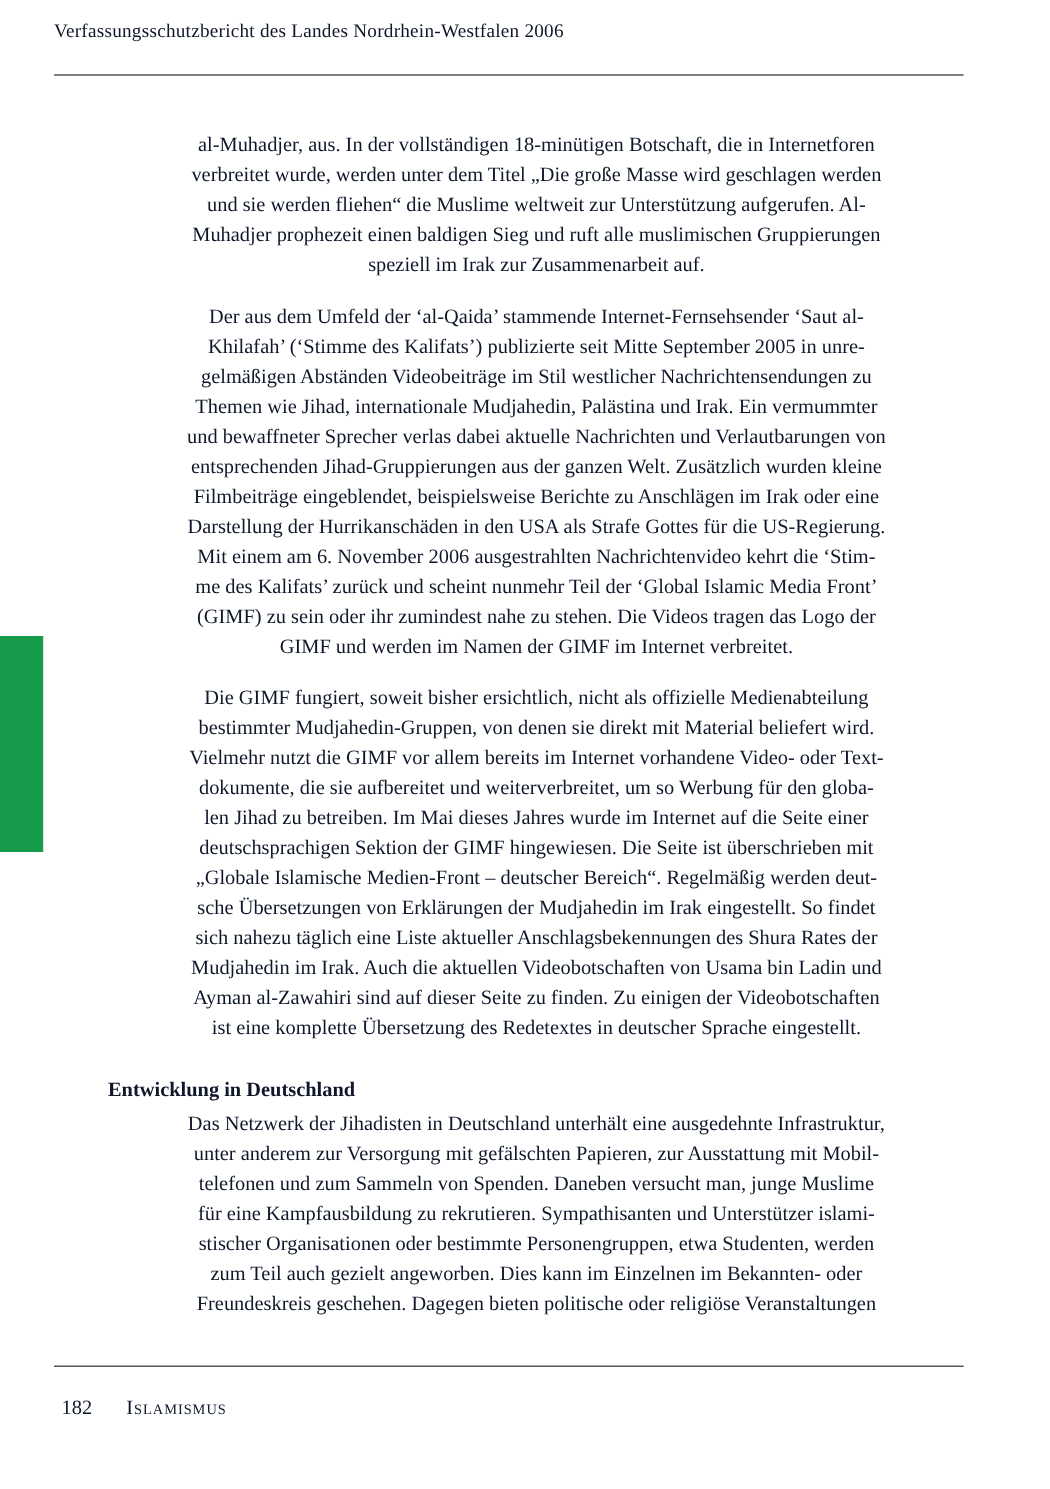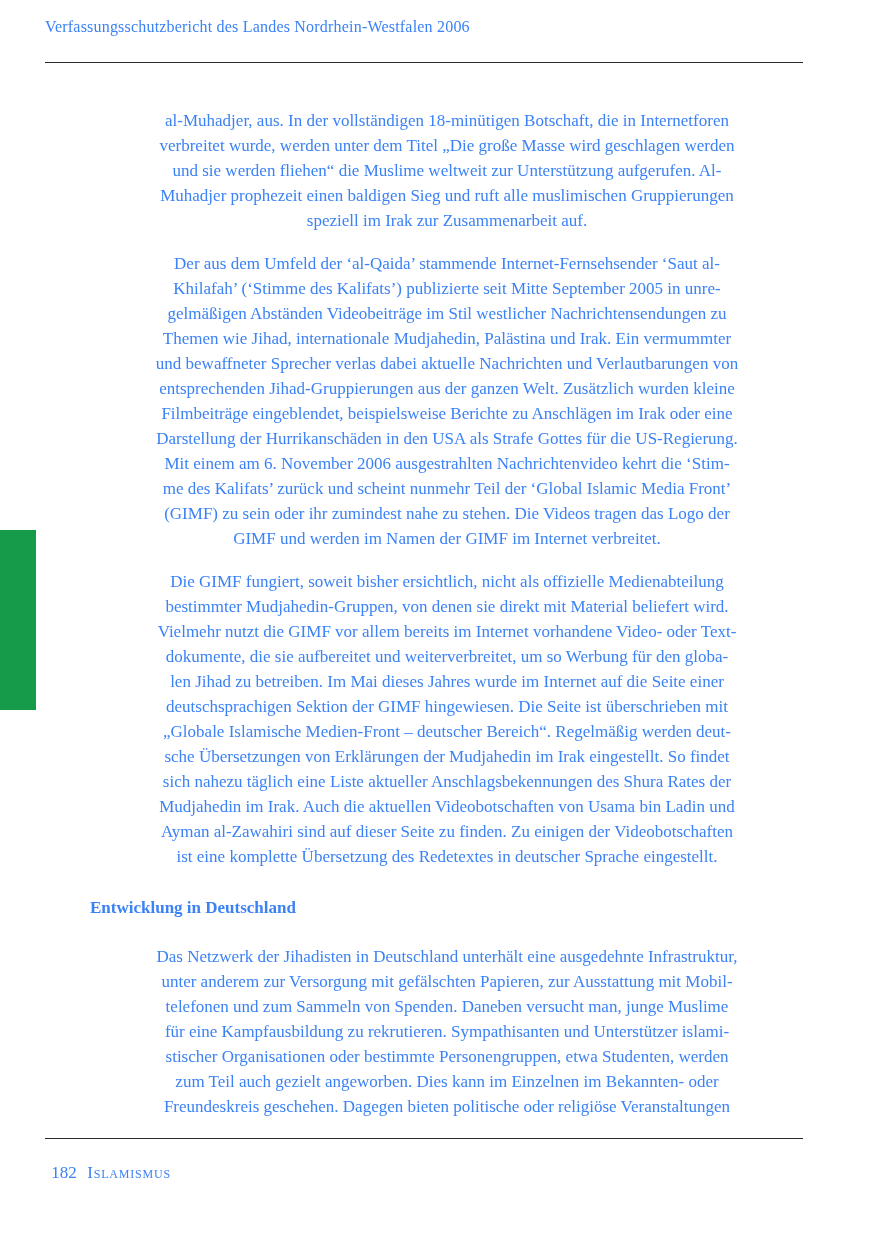--- a/index.html
+++ b/index.html
@@ -7,21 +7,21 @@
     padding: 0;
     background: #ffffff;
   }
   .page {
     position: relative;
     width: 875px;
     height: 1241px;
     margin: 0 auto;
     background: #ffffff;
     font-family: "Liberation Serif", "DejaVu Serif", serif;
-    color: #3b82f6;
+    color: #0f172a;
     overflow: hidden;
   }
   .green-tab {
     position: absolute;
     left: 0;
     top: 530px;
     width: 36px;
     height: 180px;
     background: #169b4a;
   }
@@ -51,21 +51,21 @@
     font-size: 17px;
     line-height: 25px;
     margin: 0 0 18px 0;
     white-space: pre-line;
     text-align: center;
   }
   .heading {
     font-size: 17px;
     line-height: 25px;
     font-weight: bold;
-    margin: 26px 0 24px 0;
+    margin: 26px 0 4px 0;
   }
   .footer-rule {
     position: absolute;
     left: 45px;
     top: 1138px;
     width: 758px;
     height: 1px;
     background: #2b2b2b;
   }
   .footer-row {
@@ -76,20 +76,21 @@
     font-size: 17px;
     line-height: 25px;
   }
   .page-number {
     display: inline-block;
     min-width: 38px;
     text-align: center;
   }
   .section-name {
     display: inline-block;
+    margin-left: 18px;
     font-variant: small-caps;
     letter-spacing: 0.8px;
   }
 </style>
 </head>
 <body>
 
 <div class="page">
 
   <div class="green-tab" style="background: rgb(22, 155, 74);"></div>

